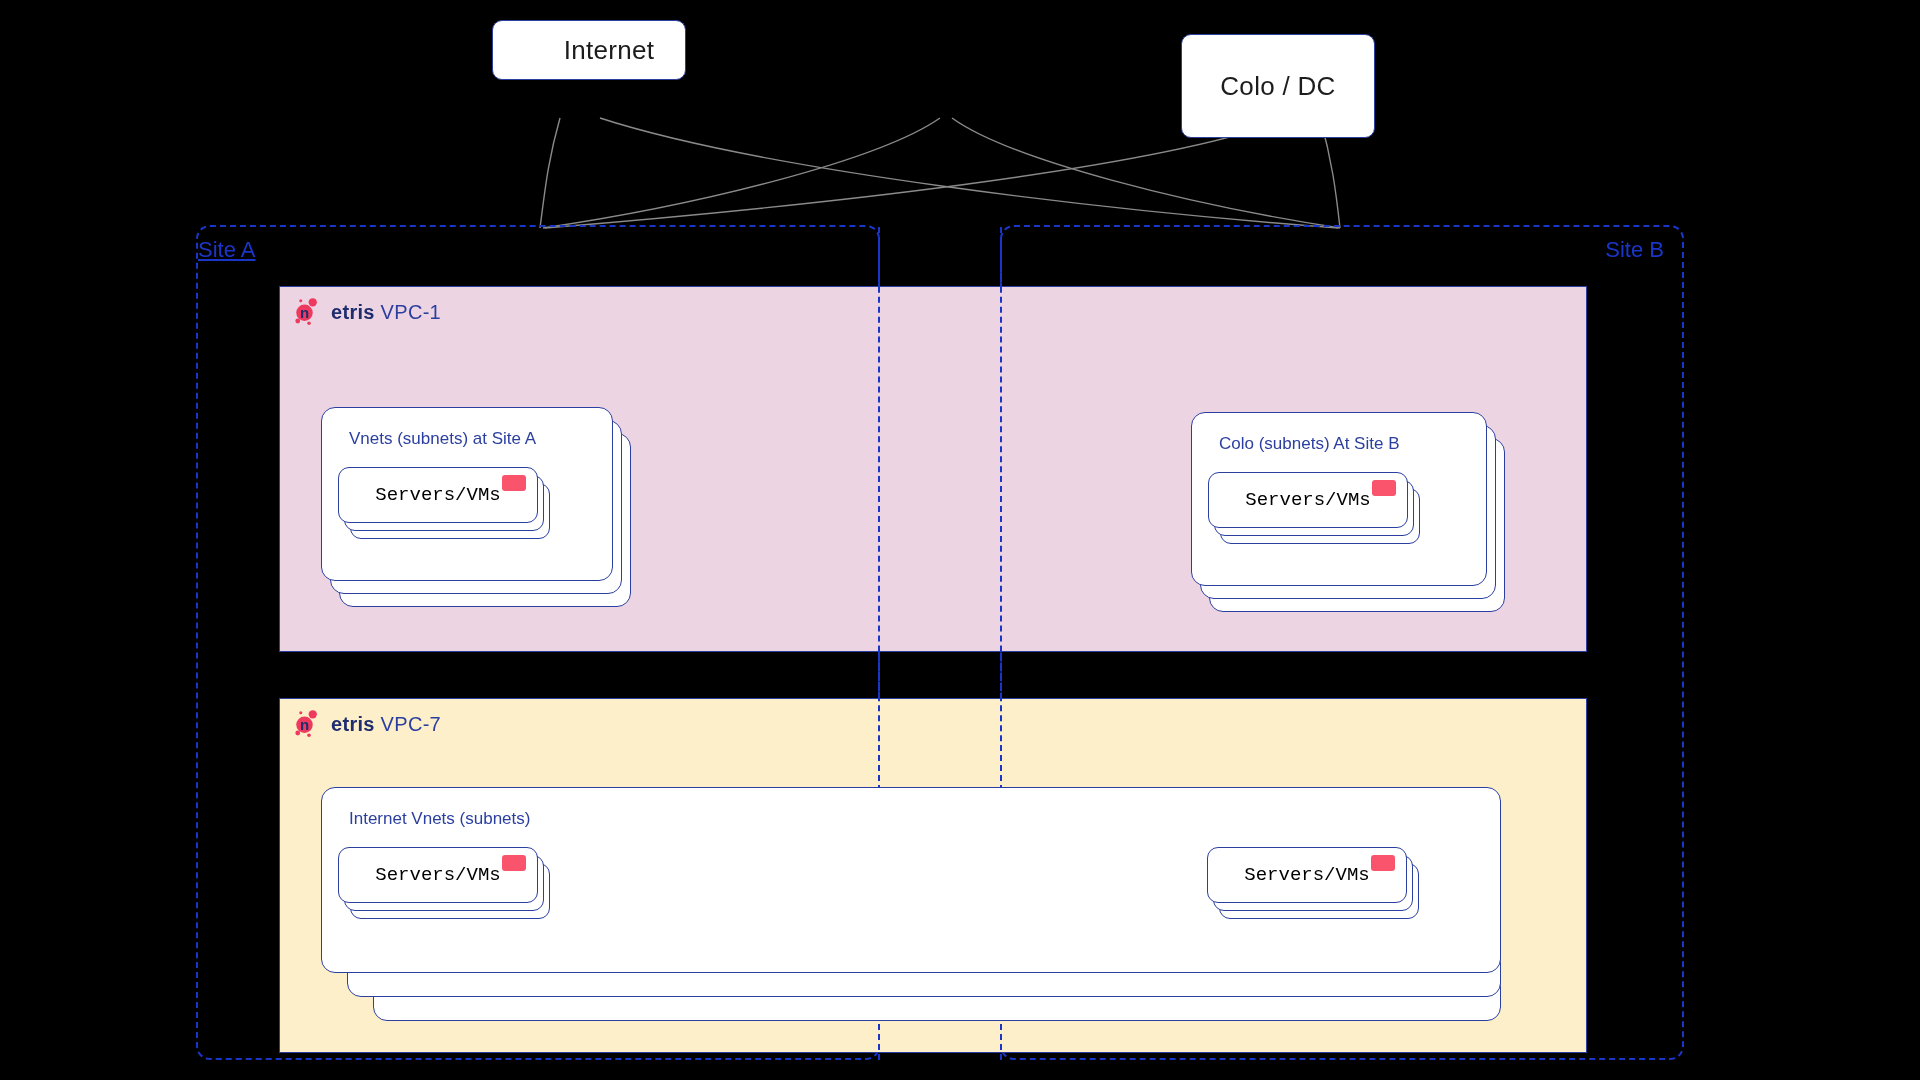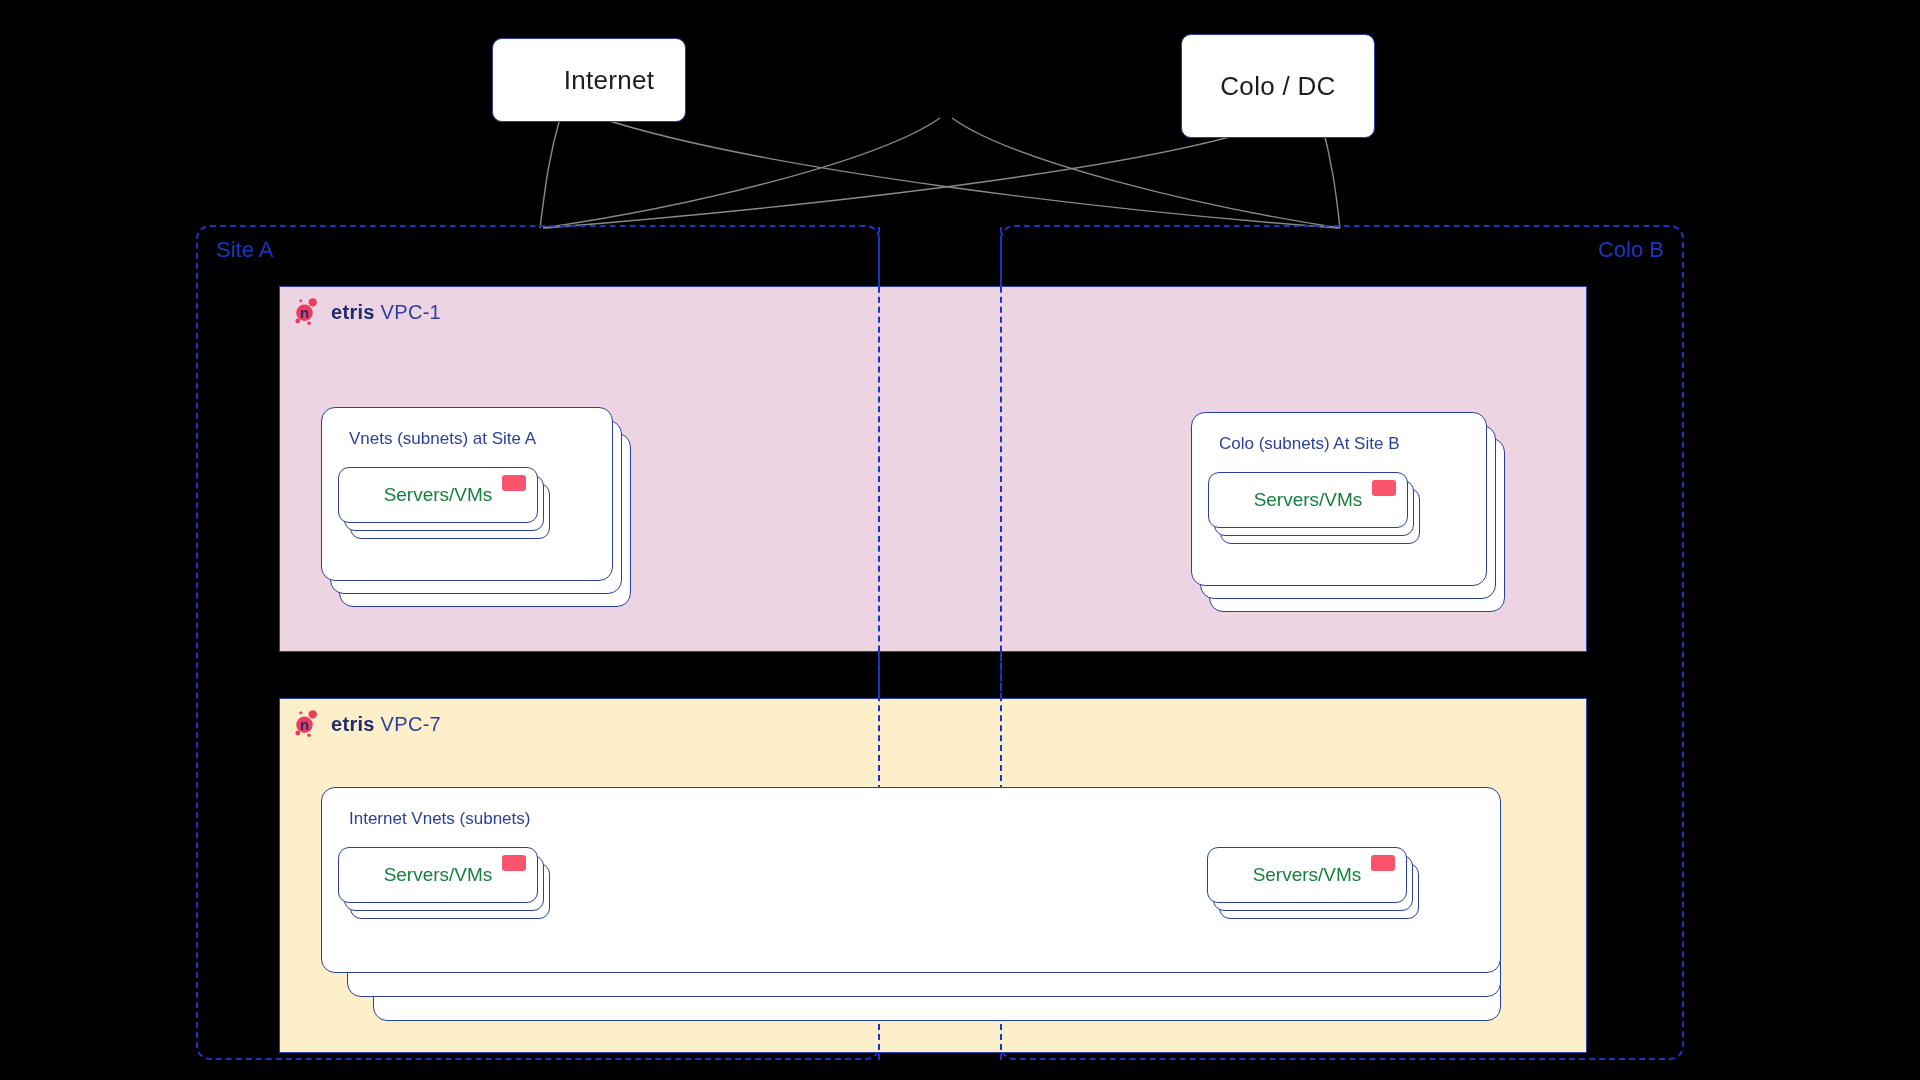--- a/index.html
+++ b/index.html
@@ -21,21 +21,21 @@
     display:flex;align-items:center;justify-content:center;
     box-sizing:border-box;
   }
   .ext-label{
     font-size:26px;
     color:#1c1c1c;
     letter-spacing:.3px;
     font-family:"Liberation Sans", sans-serif;
     font-weight:400;
   }
-  #ext-internet{left:492px;top:38px;width:194px;height:84px;padding-left:40px;}
+  #ext-internet{left:492px;top:20px;width:194px;height:60px;padding-left:40px;}
   #ext-cloud{left:843px;top:31px;width:190px;height:82px;gap:26px;}
   #ext-colo{left:1181px;top:34px;width:194px;height:104px;}
 
   .logo-aws{width:72px;height:46px;position:relative;display:block;}
   .logo-gcp{width:62px;height:54px;position:relative;display:block;}
 
   
   #connectors{position:absolute;left:0;top:0;width:1920px;height:1080px;pointer-events:none;}
 
   
@@ -46,21 +46,21 @@
     box-sizing:border-box;
     background:transparent;
   }
   #site-a{left:196px;top:225px;width:684px;height:835px;}
   #site-b{left:1000px;top:225px;width:684px;height:835px;}
   .site-label{
     position:absolute;top:10px;
     font-size:22px;color:#1a36c8;
     font-family:"Liberation Sans", sans-serif;
   }
-  #site-a .site-label{left:18px;}
+  #site-a .site-label{left:0;text-decoration:underline;}
   #site-b .site-label{right:18px;}
 
   
   .vpc{
     position:absolute;
     border:1.5px solid #2b3fa0;
     box-sizing:border-box;
   }
   #vpc-1{left:279px;top:286px;width:1308px;height:366px;background:#EDD4E2;}
   #vpc-2{left:279px;top:698px;width:1308px;height:355px;background:#FCEFC9;}
@@ -106,22 +106,22 @@
     border-radius:11px;
     box-sizing:border-box;
   }
   .srv .slayer.s3{z-index:1;}
   .srv .slayer.s2{z-index:2;}
   .srv .slayer.s1{z-index:3;}
   .srv-text{
     position:absolute;left:0;top:0;
     width:100%;height:100%;
     display:flex;align-items:center;justify-content:center;
-    font-size:19px;color:#15803d;
-    font-family:Liberation Sans, sans-serif;
+    font-size:19px;color:#000000;
+    font-family:Liberation Mono, monospace;
     z-index:4;
   }
   .srv-badge{
     position:absolute;
     width:24px;height:16px;
     background:#F9546B;
     border-radius:3px;
     z-index:5;
   }
 
@@ -154,21 +154,21 @@
 
 
   <div class="ext-box" id="ext-colo">
     <span class="ext-label">Colo / DC</span>
   </div>
 
   <div class="site-box" id="site-a">
     <span class="site-label">Site A</span>
   </div>
   <div class="site-box" id="site-b">
-    <span class="site-label">Colo B</span>
+    <span class="site-label">Site B</span>
   </div>
 
   <div class="vpc" id="vpc-1">
     <div class="vpc-head">
       <svg class="netris-mark" viewBox="0 0 40 40">
         <circle cx="25" cy="7" r="5.5" fill="#EE3A5E"></circle>
         <circle cx="9" cy="5" r="2" fill="#EE3A5E"></circle>
         <circle cx="14" cy="21" r="11" fill="#EE3A5E"></circle>
         <circle cx="5" cy="32" r="3.2" fill="#EE3A5E"></circle>
         <circle cx="20" cy="35" r="2.4" fill="#EE3A5E"></circle>

